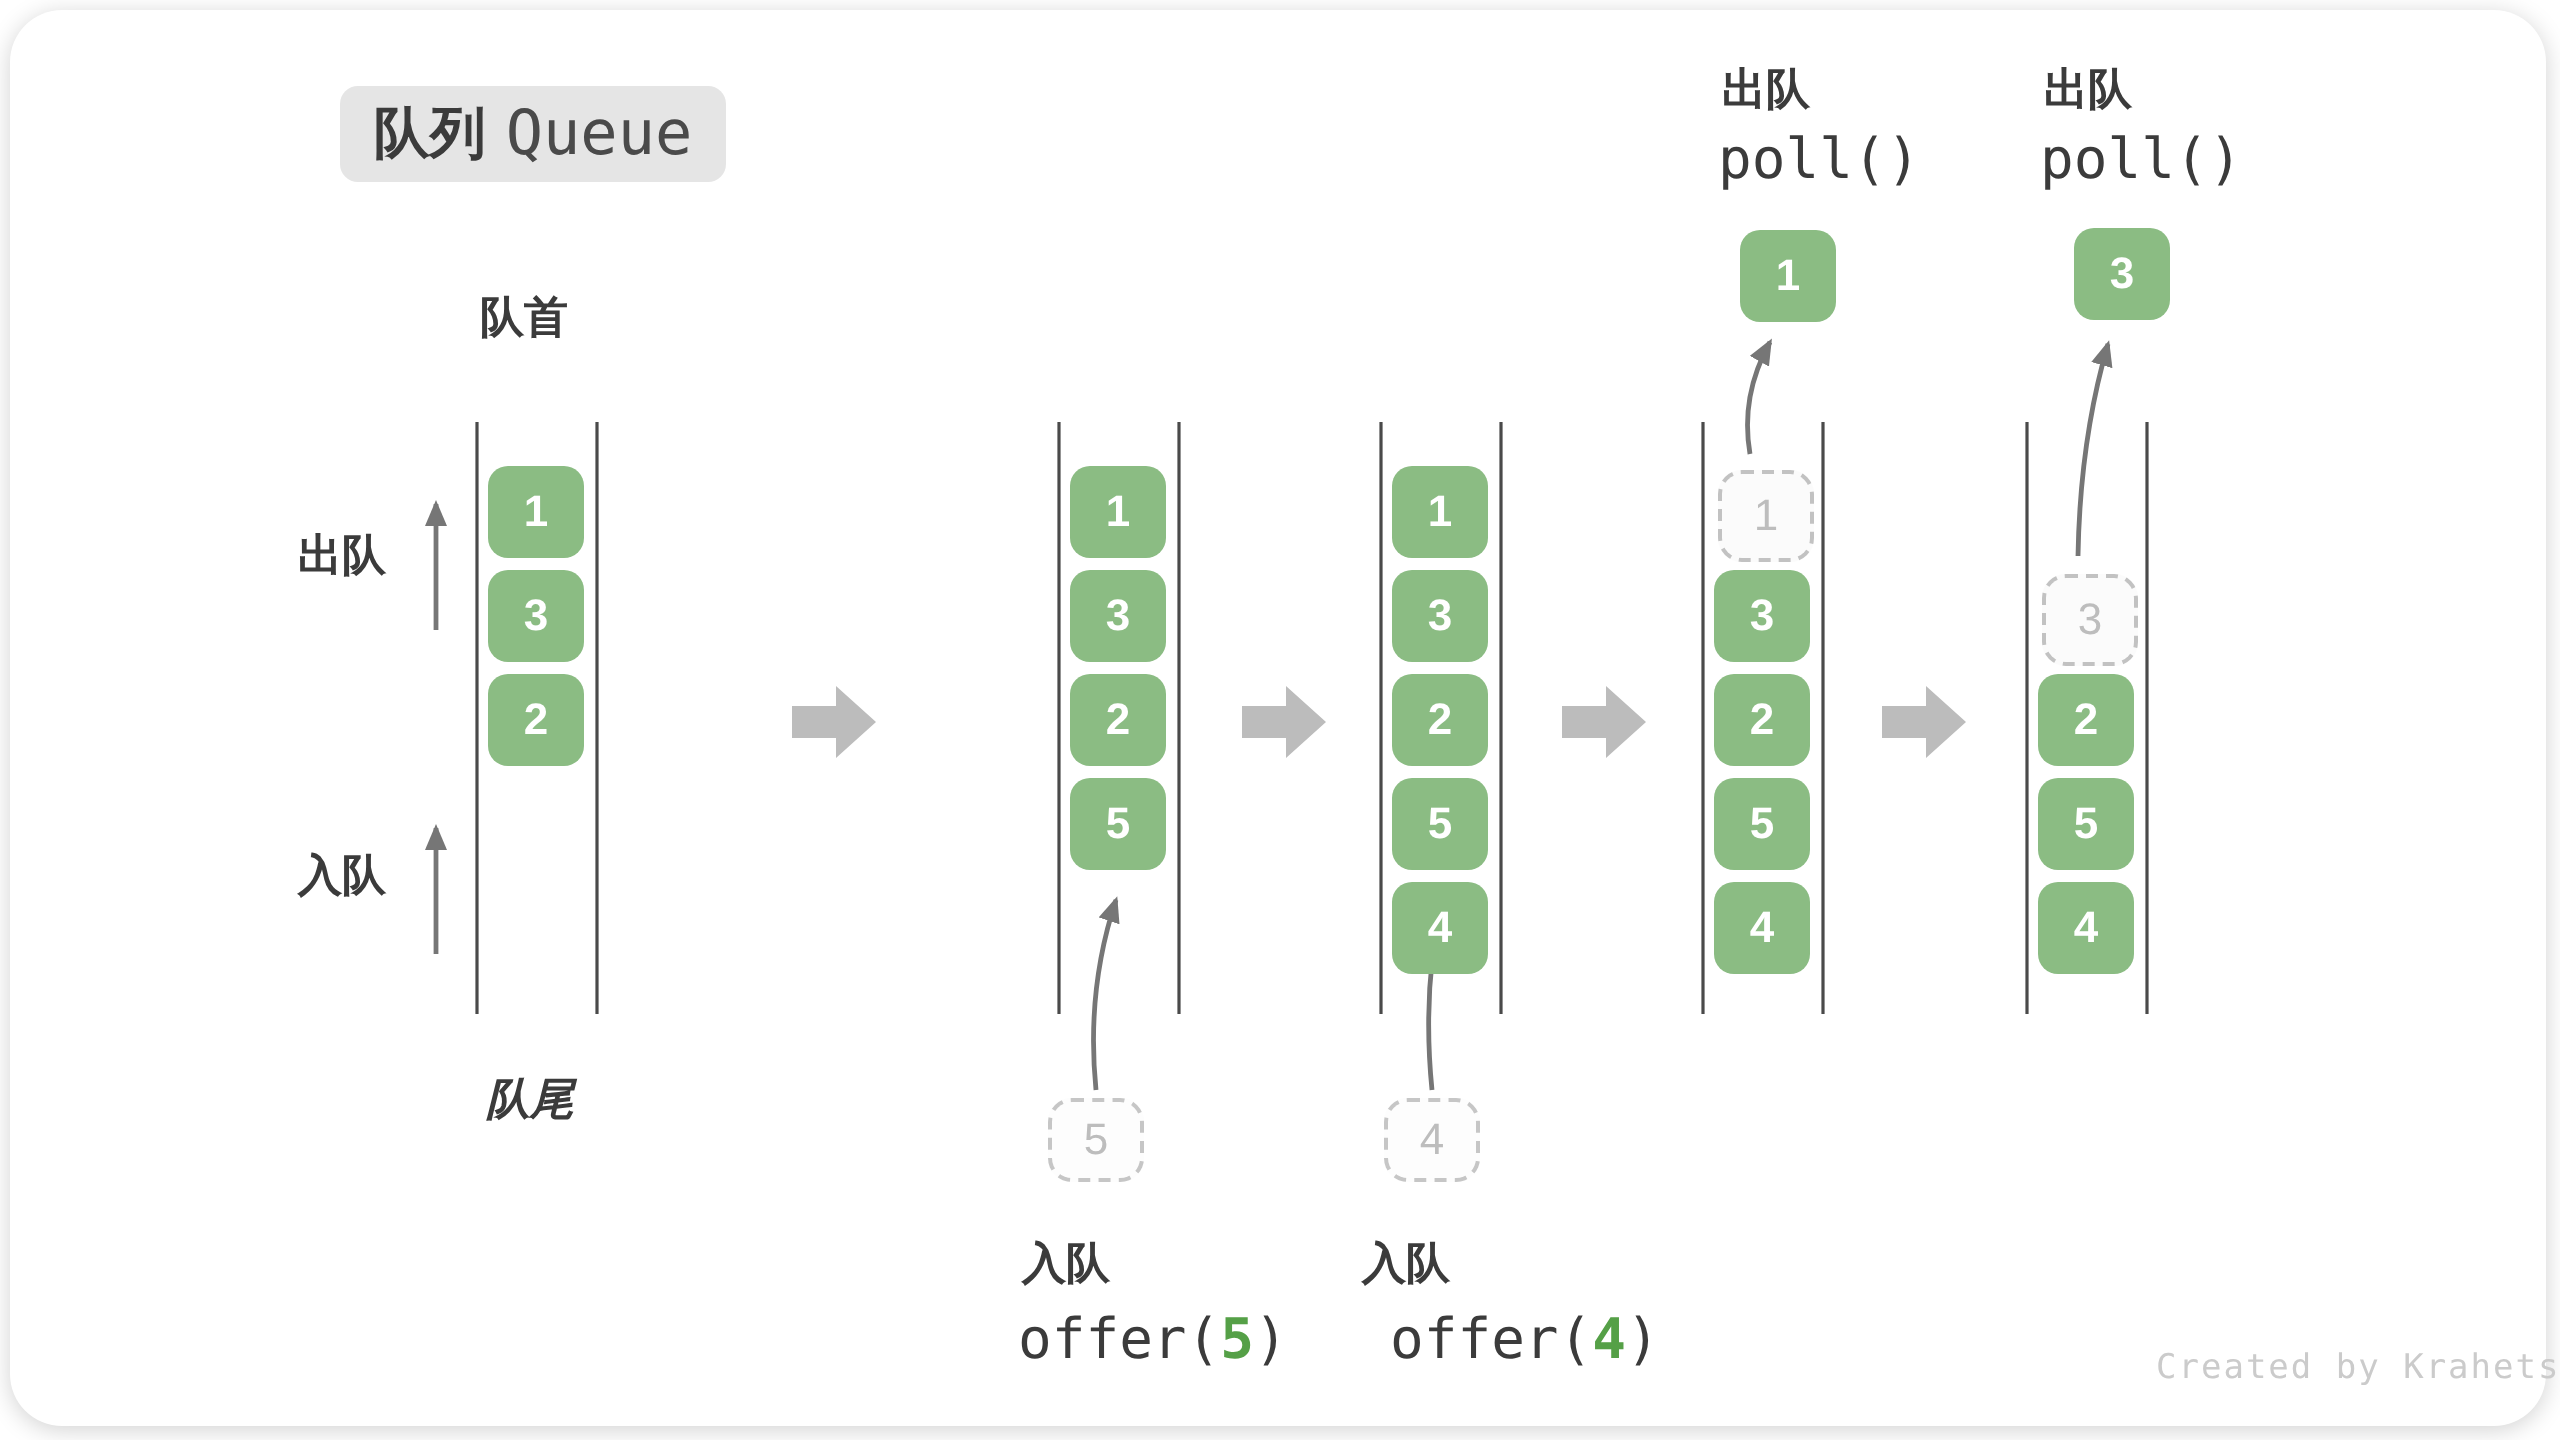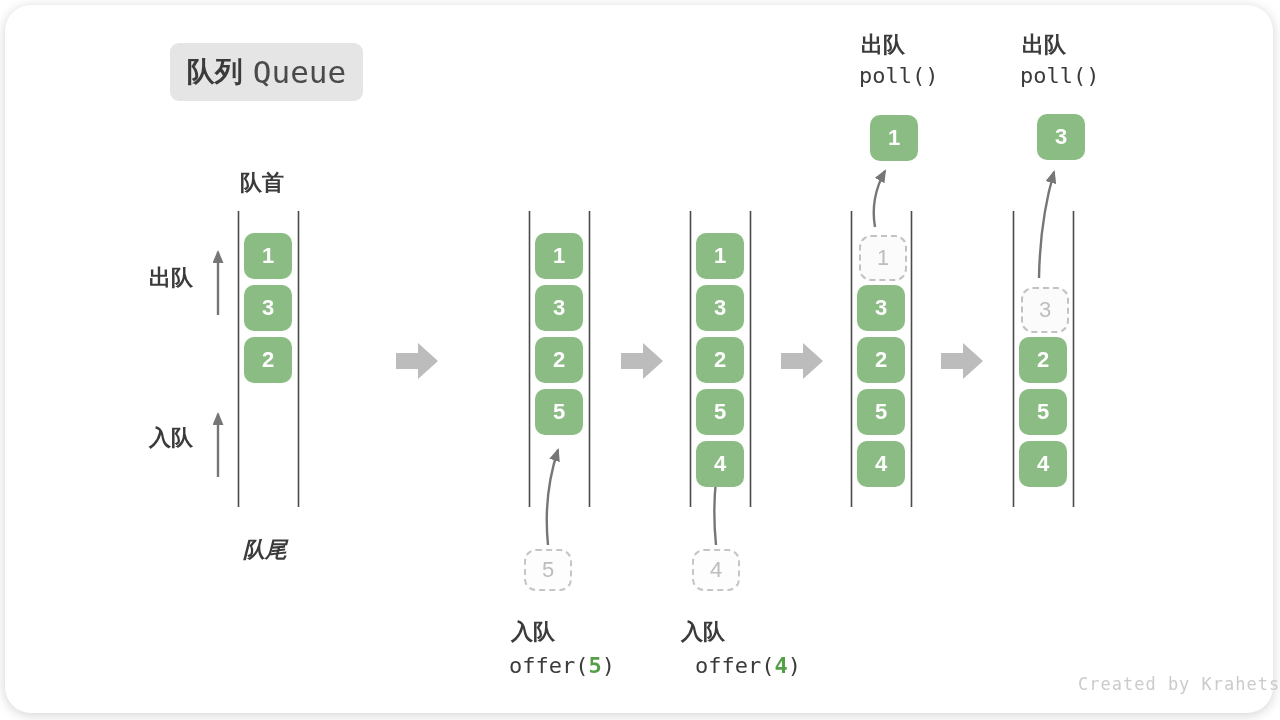--- a/index.html
+++ b/index.html
@@ -5,28 +5,28 @@
   html,body{margin:0;padding:0;background:#fff;}
   #canvas{
     position:relative;width:1280px;height:720px;background:#fff;overflow:hidden;
     font-family:"Liberation Sans","DejaVu Sans",sans-serif;
   }
   #card{
     position:absolute;left:5px;top:5px;width:1268px;height:708px;
     background:#fff;border-radius:26px;box-shadow:0 2px 12px rgba(0,0,0,.18);
   }
   .badge{
-    position:absolute;left:170px;top:43px;width:193px;height:58px;
+    position:absolute;left:170px;top:43px;width:193px;height:48px;
     background:#e5e5e5;border-radius:9px;display:flex;align-items:center;justify-content:center;gap:10px;
   }
   .badge-zh{font-size:28px;font-weight:700;color:#3b3b3b;}
   .badge-en{font-family:"DejaVu Sans Mono","Liberation Mono",monospace;font-size:31px;color:#4a4a4a;}
   .zh-label{position:absolute;font-size:22px;font-weight:700;color:#3b3b3b;white-space:nowrap;}
   .code-label{position:absolute;font-family:"DejaVu Sans Mono","Liberation Mono",monospace;
-    font-size:22px;color:#3b3b3b;white-space:nowrap;}
+    font-size:28px;color:#3b3b3b;white-space:nowrap;}
   .code-arg{color:#55A047;font-weight:700;}
   .qbox{
     position:absolute;width:48px;height:46px;border-radius:10px;
     display:flex;align-items:center;justify-content:center;
     font-size:22px;font-weight:700;
   }
   .green{background:#8BBC83;color:#fff;}
   .ghost{
     background:#fbfbfb;border:2px dashed #c2c2c2;color:#bdbdbd;
     width:44px;height:42px;border-radius:12px;font-weight:400;font-size:22px;
@@ -47,21 +47,21 @@
 <body>
 
 <div id="canvas">
   <div id="card"></div>
 
   <div class="badge">
     <span class="badge-zh">队列</span>
     <span class="badge-en">Queue</span>
   </div>
 
-  <div class="zh-label" style="left:240px;top:168px;">队首</div>
+  <div class="zh-label" style="left:240px;top:144px;">队首</div>
   <div class="zh-label" style="left:243px;top:535px;font-style:italic;">队尾</div>
   <div class="zh-label" style="left:149px;top:263px;">出队</div>
   <div class="zh-label" style="left:149px;top:423px;">入队</div>
 
   <svg id="overlay" width="1280" height="720" viewBox="0 0 1280 720">
     <defs>
       <marker id="ah" markerUnits="userSpaceOnUse" markerWidth="13" markerHeight="11" refX="11" refY="5.5" orient="auto">
         <path d="M0,0 L13,5.5 L0,11 Z" fill="#767676"></path>
       </marker>
     </defs>

